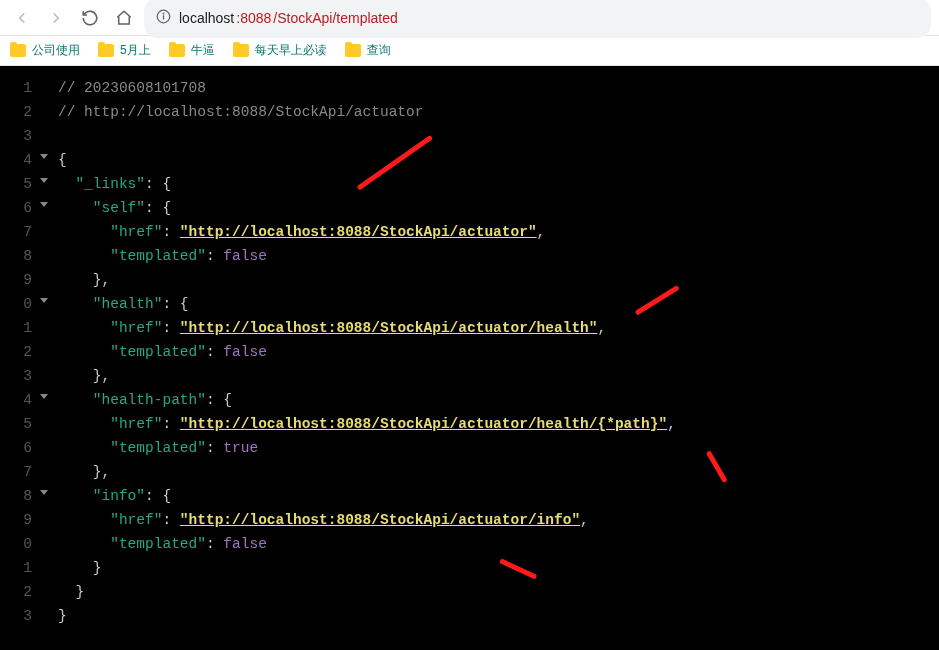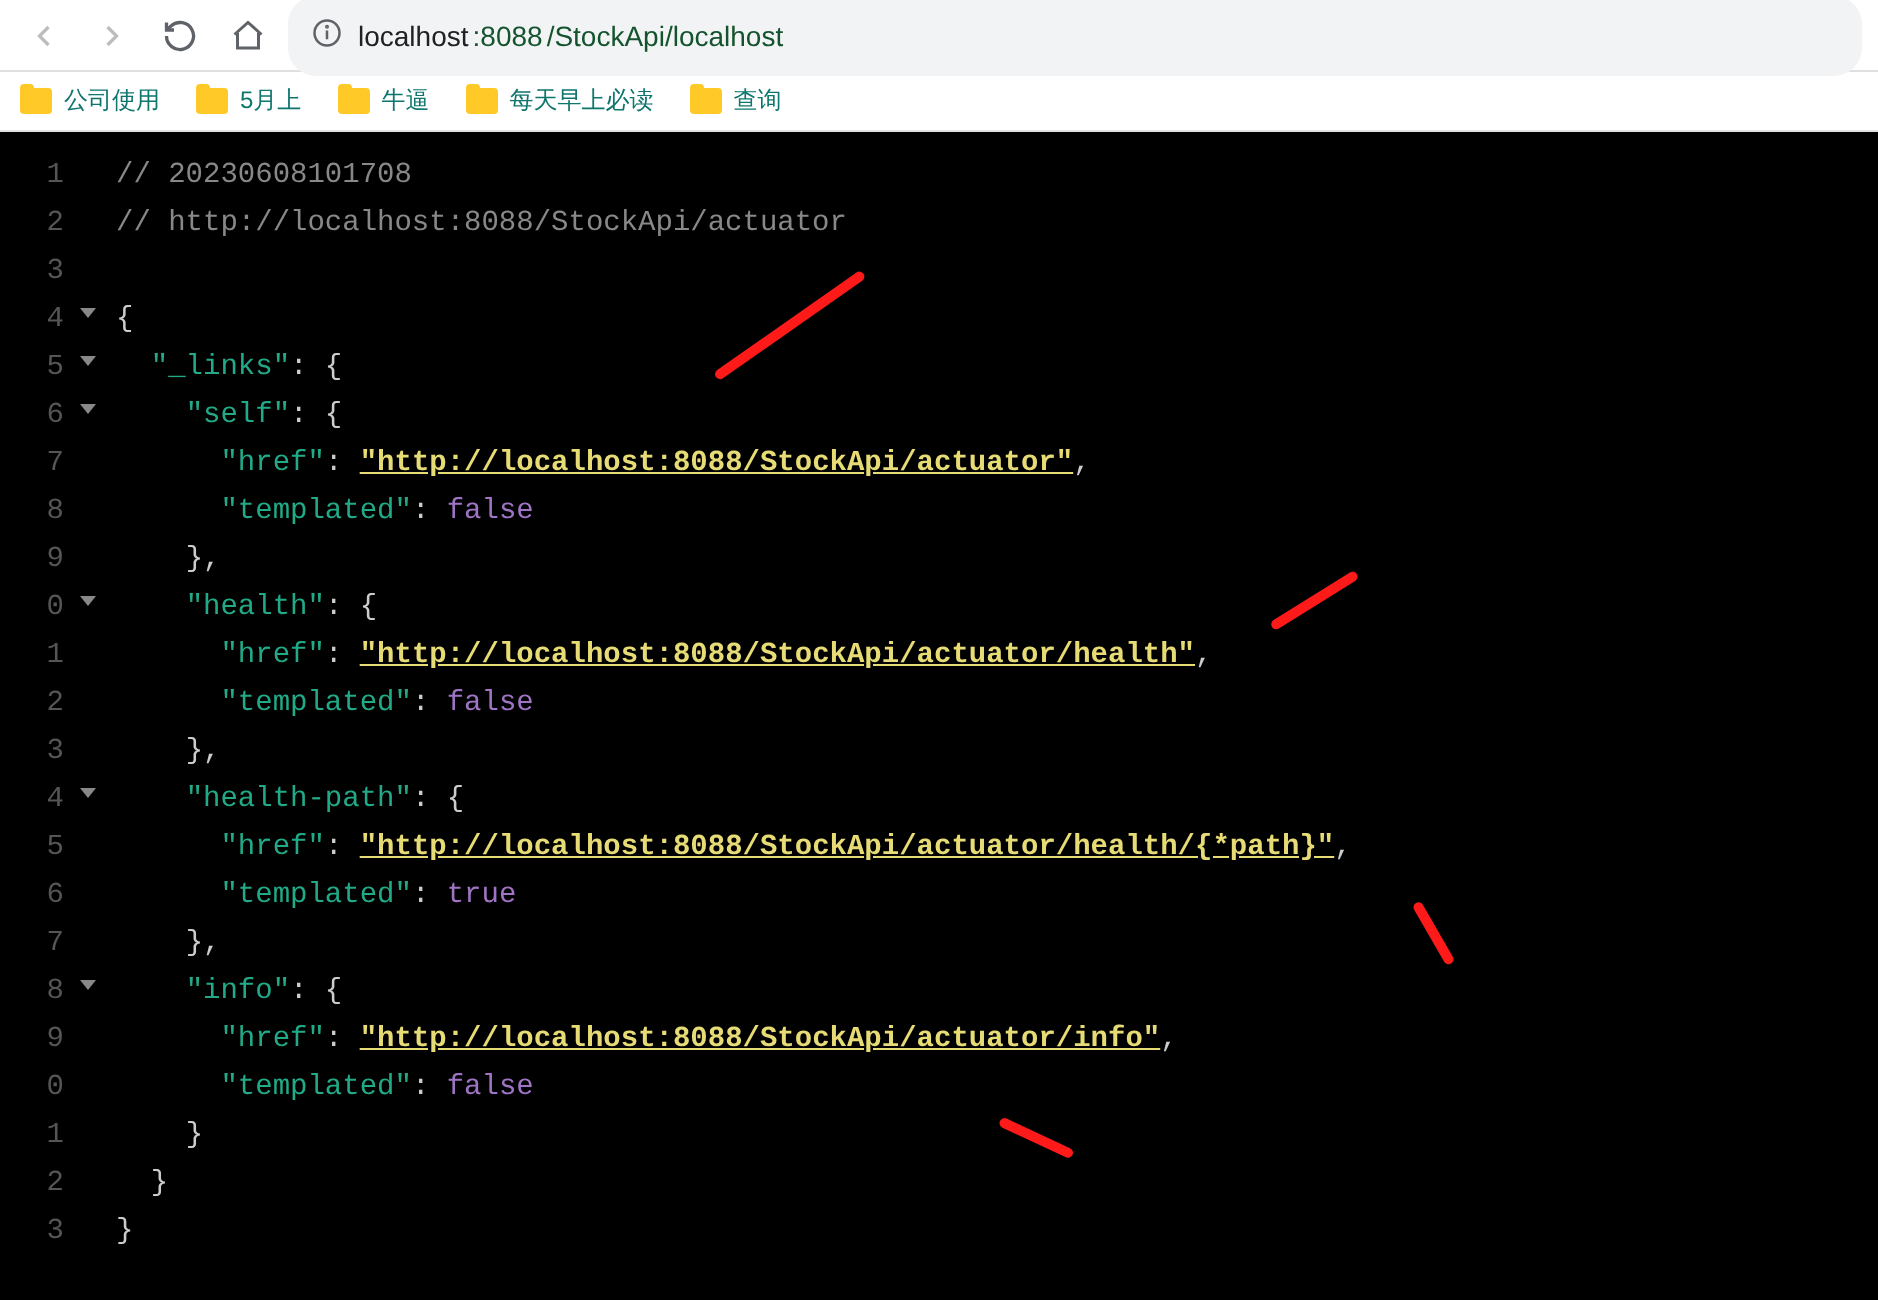--- a/index.html
+++ b/index.html
@@ -5,21 +5,21 @@
     * { margin: 0; padding: 0; box-sizing: border-box; }
     body { font-family: Arial, sans-serif; width: 939px; height: 650px; overflow: hidden; background: #fff; }
     
     
     .toolbar { height: 36px; background: #fff; display: flex; align-items: center; padding: 0 8px; border-bottom: 1px solid #e0e0e0; gap: 6px; }
     .nav-btn { width: 28px; height: 28px; display: flex; align-items: center; justify-content: center; border-radius: 50%; color: #5f6368; cursor: pointer; }
     .nav-btn.disabled { color: #bdbdbd; }
     .url-bar { flex: 1; height: 40px; background: #f1f3f4; border-radius: 14px; display: flex; align-items: center; padding: 0 12px; font-size: 14px; color: #202124; gap: 8px; }
     .url-info { display: flex; align-items: center; gap: 2px; }
     .url-host { color: #202124; }
-    .url-path { color: #14532d; }
+    .url-path { color: #b91c1c; }
     
     
     .bookmarks { height: 30px; background: #fff; display: flex; align-items: center; padding: 0 10px; gap: 18px; border-bottom: 1px solid #e3e3e3; font-size: 12px; }
     .bookmark { display: flex; align-items: center; gap: 6px; color: #0f766e; cursor: pointer; }
     .folder-icon { width: 16px; height: 13px; background: #ffca28; border-radius: 2px; position: relative; }
     .folder-icon::before { content: ''; position: absolute; top: -2px; left: 0; width: 7px; height: 3px; background: #ffca28; border-radius: 2px 2px 0 0; }
     
     
     .code-viewer { background: #000; height: calc(650px - 66px); display: flex; font-family: Consolas, 'Courier New', monospace; font-size: 14.5px; line-height: 24px; position: relative; }
     .gutter { width: 38px; padding-top: 10px; text-align: right; color: #555; user-select: none; }
@@ -65,21 +65,21 @@
     <span>
       <svg width="15" height="15" viewBox="0 0 24 24" fill="none" stroke="#5f6368" stroke-width="2">
           <circle cx="12" cy="12" r="10"></circle>
           <line x1="12" y1="10" x2="12" y2="17"></line>
           <circle cx="12" cy="7" r="0.6" fill="#5f6368"></circle>
         </svg>
     </span>
     <span class="url-info">
       <span class="url-host">localhost</span>
         <span class="url-path">:8088</span>
-        <span class="url-path">/StockApi/localhost</span>
+        <span class="url-path">/StockApi/templated</span>
     </span>
   </div>
 </div>
 
 <div class="bookmarks">
   <div class="bookmark">
       <span class="folder-icon"></span>
       <span>公司使用</span>
     </div>
   <div class="bookmark">

